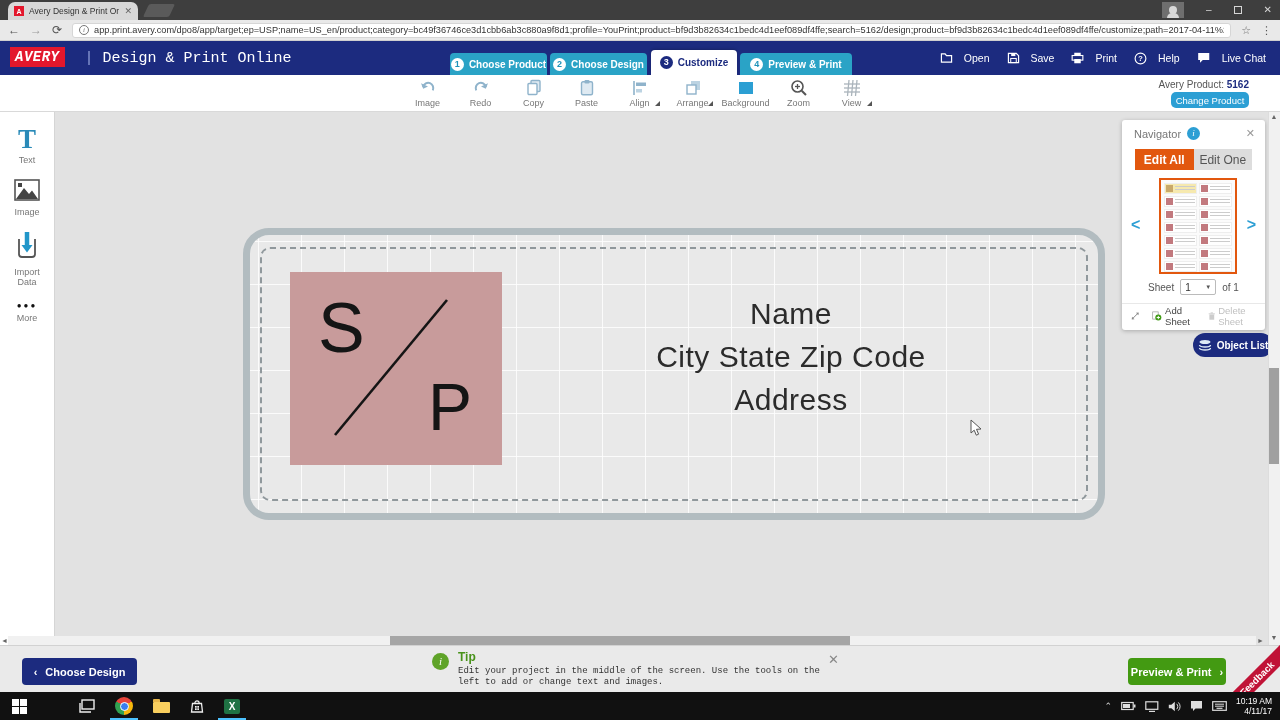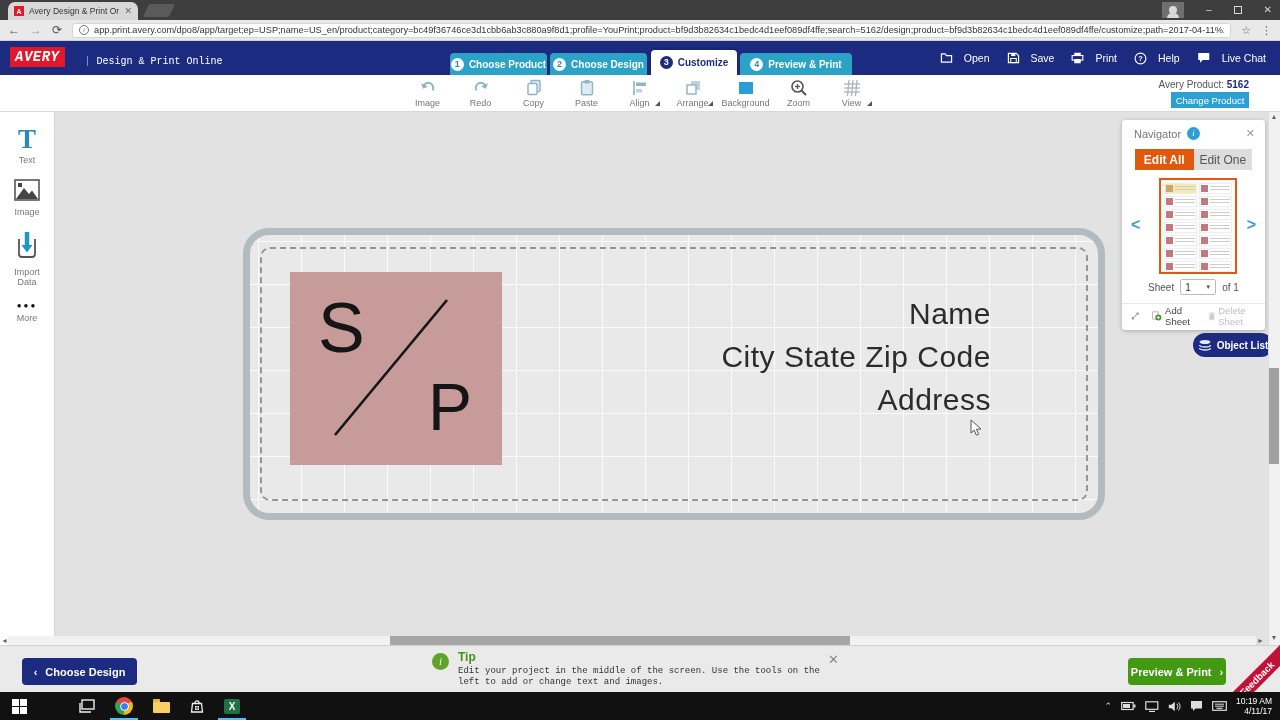--- a/index.html
+++ b/index.html
@@ -25,55 +25,55 @@
   .omnibox { flex:1; height:15px; background:#fff; border:1px solid #d6d6d6; border-radius:3px; display:flex; align-items:center; padding:0 6px; gap:5px; overflow:hidden; }
   .info-ic { width:10px; height:10px; border:1px solid #777; border-radius:50%; color:#777; font-size:7px; line-height:9px; text-align:center; font-style:italic; flex:0 0 auto; font-family:"Liberation Serif", serif; }
   .url-text { font-size:9.2px; color:#333; white-space:nowrap; overflow:hidden; }
   .star-ic { font-size:11px; color:#777; }
   .dots-ic { font-size:11px; color:#555; letter-spacing:0; }
 
   
   .appheader { position:absolute; left:0; top:41px; width:1280px; height:34px; background:#1c2b7f; }
   .brand { position:absolute; left:10px; top:6px; display:flex; align-items:flex-end; gap:20px;font-family:Liberation Mono, monospace; }
   .brand-logo { background:#e3172c; color:#fff; font-weight:bold; font-style:italic; font-size:14px; padding:2px 5px; letter-spacing:.5px; }
-  .brand-suffix { color:#fff; font-size:10px; }
+  .brand-suffix { color:#fff; font-size:15px; }
   .brand-suffix::before { content:"| "; color:#8fa0d8; }
   .step { position:absolute; bottom:0; height:22px; background:#2aa3c6; border-radius:4px 4px 0 0; color:#fff; font-size:10px; font-weight:bold; display:flex; align-items:center; justify-content:center; gap:5px; cursor:pointer; }
   .step-num { width:13px; height:13px; border-radius:50%; background:#fff; color:#1f93ba; font-size:9px; line-height:13px; text-align:center; font-weight:bold; }
   .step.active { background:#fff; color:#1c2b7f; height:25px; box-shadow:0 -1px 3px rgba(0,0,0,.2); }
   .step.active .step-num { background:#1c2b7f; color:#fff; }
   .hdr-actions { position:absolute; right:14px; top:0; height:34px; display:flex; align-items:center; gap:17px; }
   .hdr-action { display:flex; align-items:center; gap:11px; color:#fff; font-size:10.5px; cursor:pointer; }
 
   
   .toolbar { position:absolute; left:0; top:75px; width:1280px; height:37px; background:#fff; border-bottom:1px solid #d9d9d9; }
   .tools { position:absolute; left:401px; top:3px; display:flex; }
   .tool { width:53px; text-align:center; position:relative; cursor:pointer; }
   .tool-icon { height:19px; display:flex; align-items:flex-end; justify-content:center; }
   .tool-label { font-size:9px; color:#777; margin-top:1px; }
   .tool-dd { position:absolute; right:6px; bottom:2px; width:0; height:0; border-left:5px solid transparent; border-bottom:5px solid #555; }
   .product-info { position:absolute; right:31px; top:4px; font-size:10px; color:#555; }
   .product-info b { color:#1c2b7f; }
-  .change-product { position:absolute; right:31px; top:17px; width:78px; height:16px; background:#2c9fd4; border:none; border-radius:0; color:#fff; font-size:9.5px; font-family:"Liberation Sans", sans-serif; cursor:pointer; }
+  .change-product { position:absolute; right:31px; top:17px; width:78px; height:16px; background:#2c9fd4; border:none; border-radius:5px; color:#fff; font-size:9.5px; font-family:"Liberation Sans", sans-serif; cursor:pointer; }
 
   
   .sidebar { position:absolute; left:0; top:112px; width:55px; height:533px; background:#fff; border-right:1px solid #d5d5d5; }
   .side-item { width:100%; text-align:center; margin-top:14px; cursor:pointer; }
   .side-label { font-size:9px; color:#777; margin-top:2px; line-height:10px; padding:0 4px; }
   .t-glyph { font-family:"Liberation Serif", serif; font-weight:bold; font-size:27px; color:#2a8ab8; line-height:27px; }
   .more-dots { font-size:8px; letter-spacing:2px; color:#111; line-height:10px; }
 
   
   .workarea { position:absolute; left:55px; top:112px; width:1225px; height:533px; background:#e2e2e2; }
   .label-canvas { position:absolute; left:188px; top:116px; width:862px; height:292px; background:#e9e9e9; border:7px solid #b2bcc0; border-radius:26px;
     background-image:linear-gradient(to right, rgba(255,255,255,.8) 1px, transparent 1px), linear-gradient(to bottom, rgba(255,255,255,.8) 1px, transparent 1px);
     background-size:43px 43px; background-position:8px 6px; }
   .die-margin { position:absolute; left:10px; right:10px; top:12px; bottom:12px; border:2px dashed #90989c; border-radius:10px; }
   .mono-square { position:absolute; left:40px; top:37px; width:212px; height:193px; background:#c89b9b; }
-  .addr-block { position:absolute; left:341px; top:57px; width:400px; text-align:right; font-size:30px; line-height:43px; font-weight:300; color:#2b2b2b; letter-spacing:.5px; }
+  .addr-block { position:absolute; left:341px; top:57px; width:400px; text-align:center; font-size:30px; line-height:43px; font-weight:300; color:#2b2b2b; letter-spacing:.5px; }
 
   
   .navigator { position:absolute; left:1067px; top:8px; width:143px; height:210px; background:#fff; border-radius:3px; box-shadow:0 1px 4px rgba(0,0,0,.25); }
   .nav-title-row { display:flex; align-items:center; gap:6px; padding:7px 10px 0 12px; }
   .nav-title { font-size:11px; color:#777; }
   .nav-info { width:13px; height:13px; border-radius:50%; background:#2d9fd4; color:#fff; font-size:9px; line-height:13px; text-align:center; font-style:italic; font-family:"Liberation Serif", serif; }
   .nav-close { margin-left:auto; color:#999; font-size:11px; cursor:pointer; }
   .nav-tabs { position:absolute; left:13px; right:13px; top:29px; height:21px; display:flex; cursor:pointer; }
   .nav-tab { flex:1; font-size:12px; display:flex; align-items:center; justify-content:center; }
   .nav-tab.on { background:#e2570e; color:#fff; font-weight:bold; }

